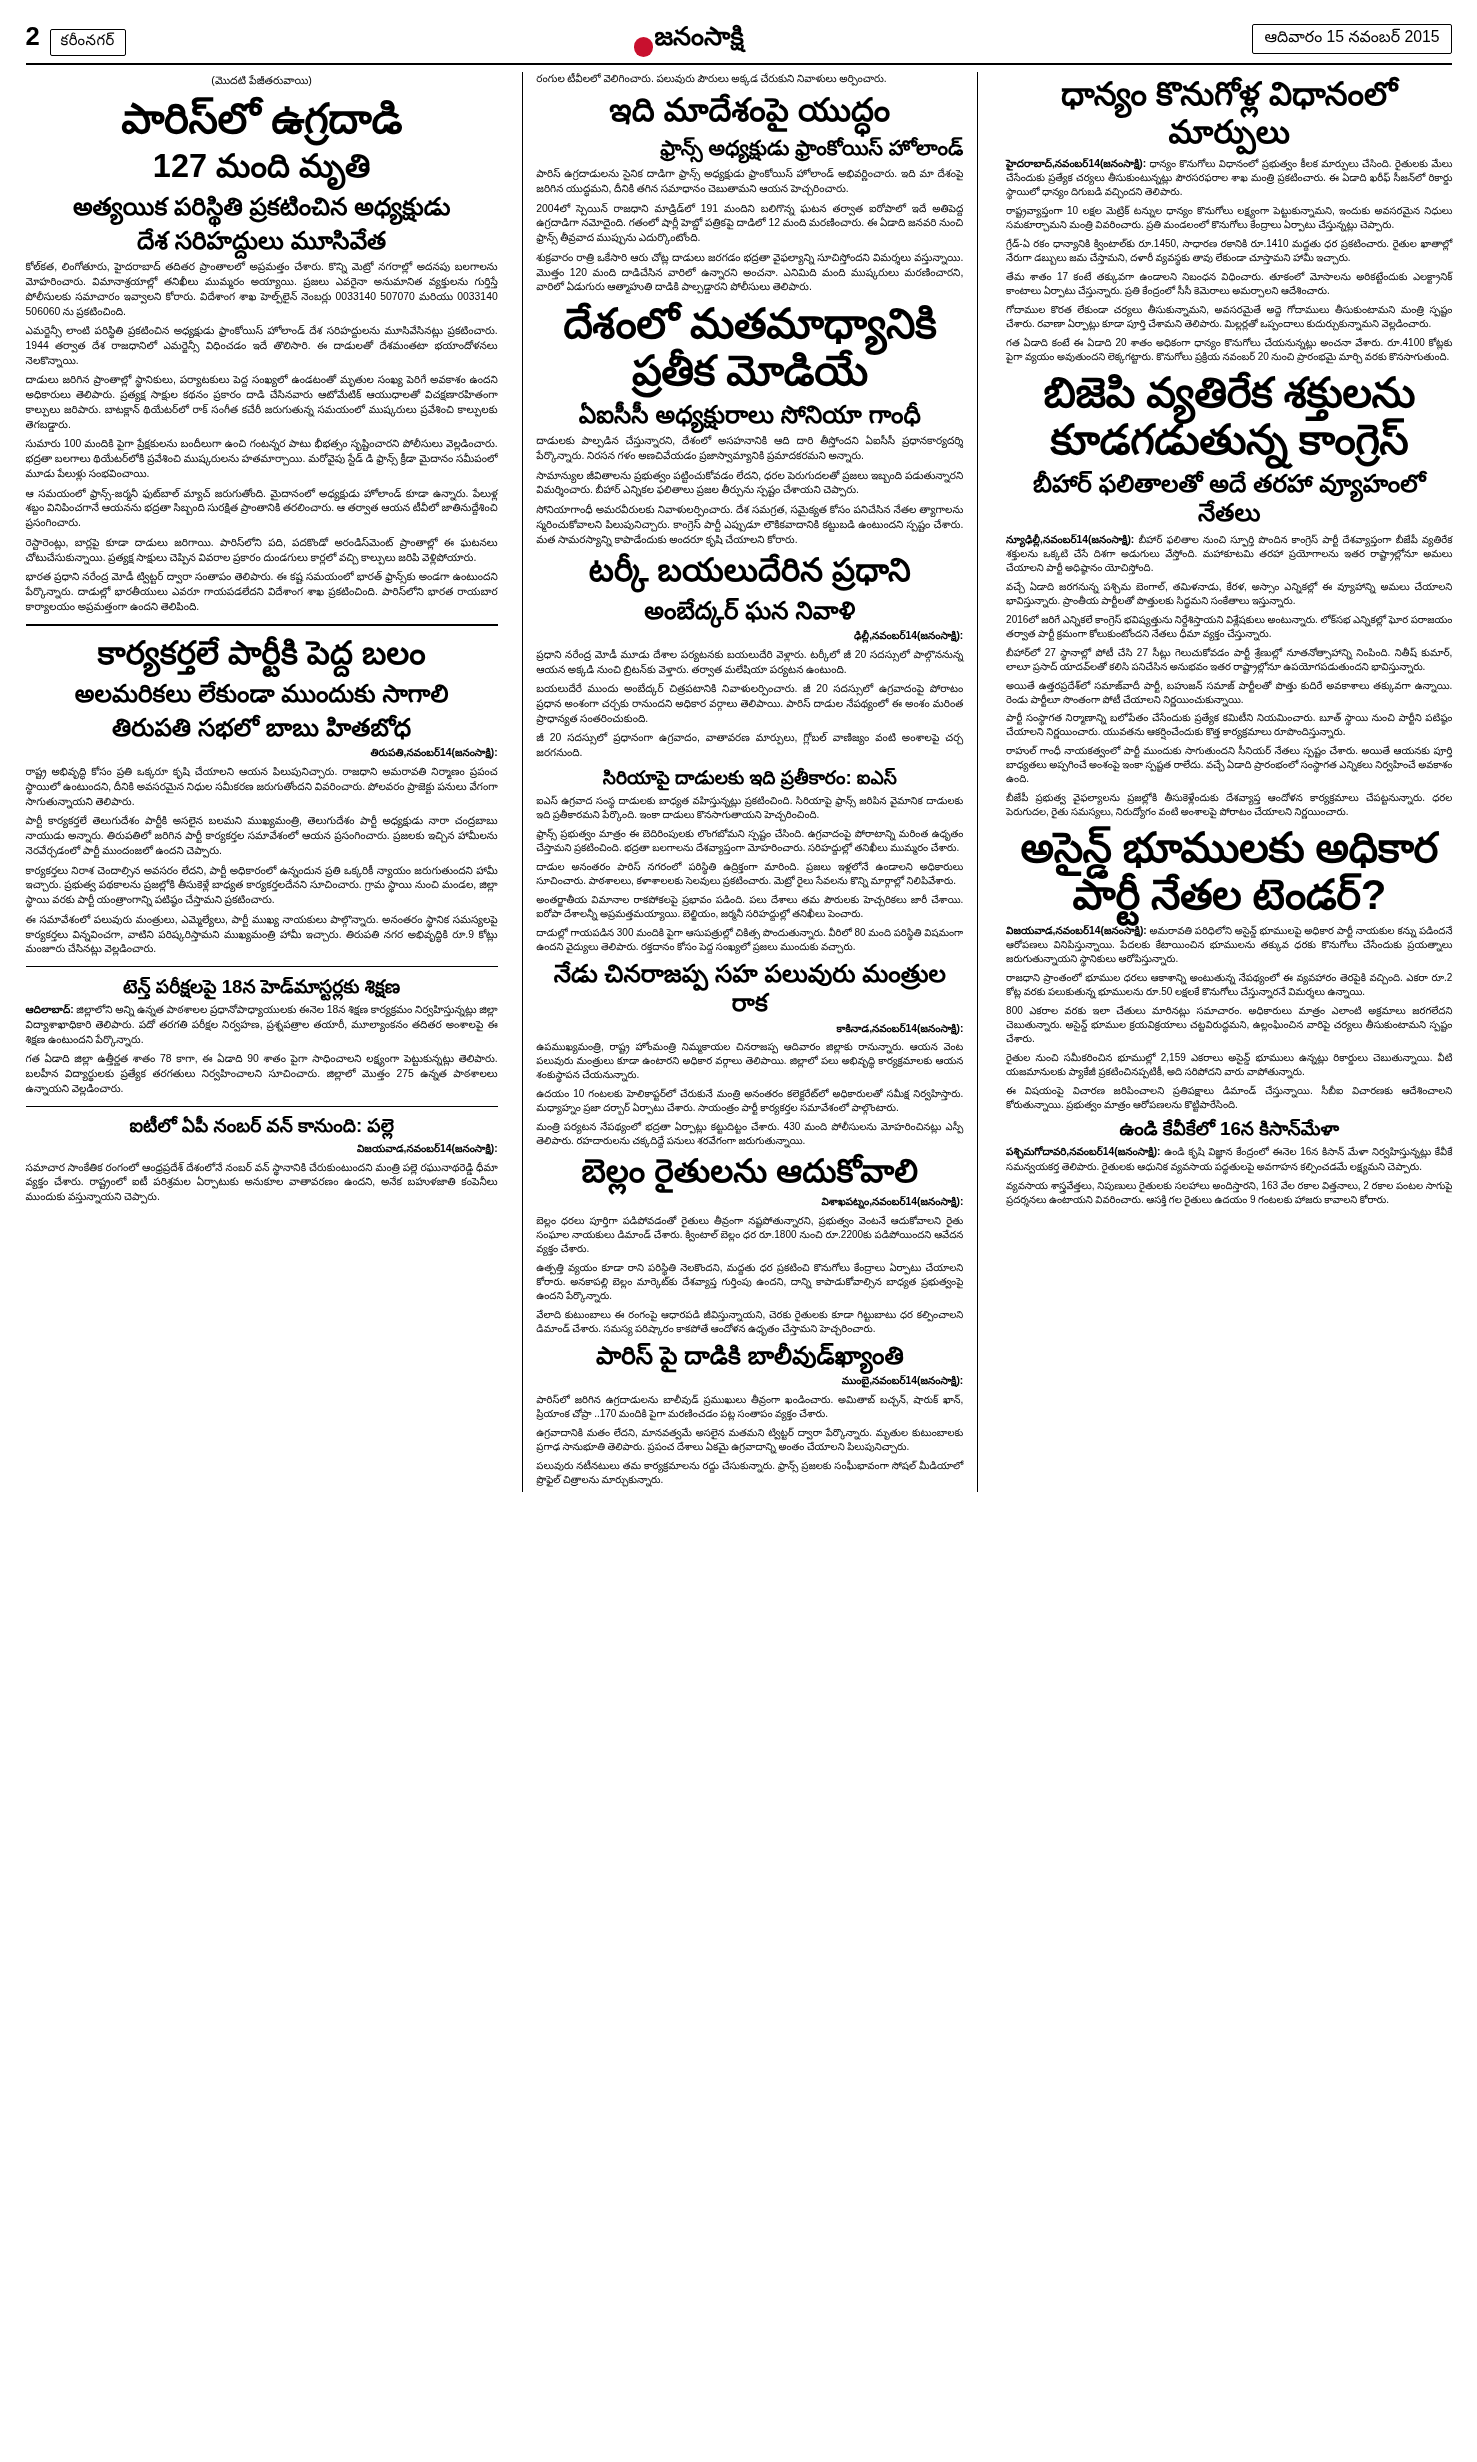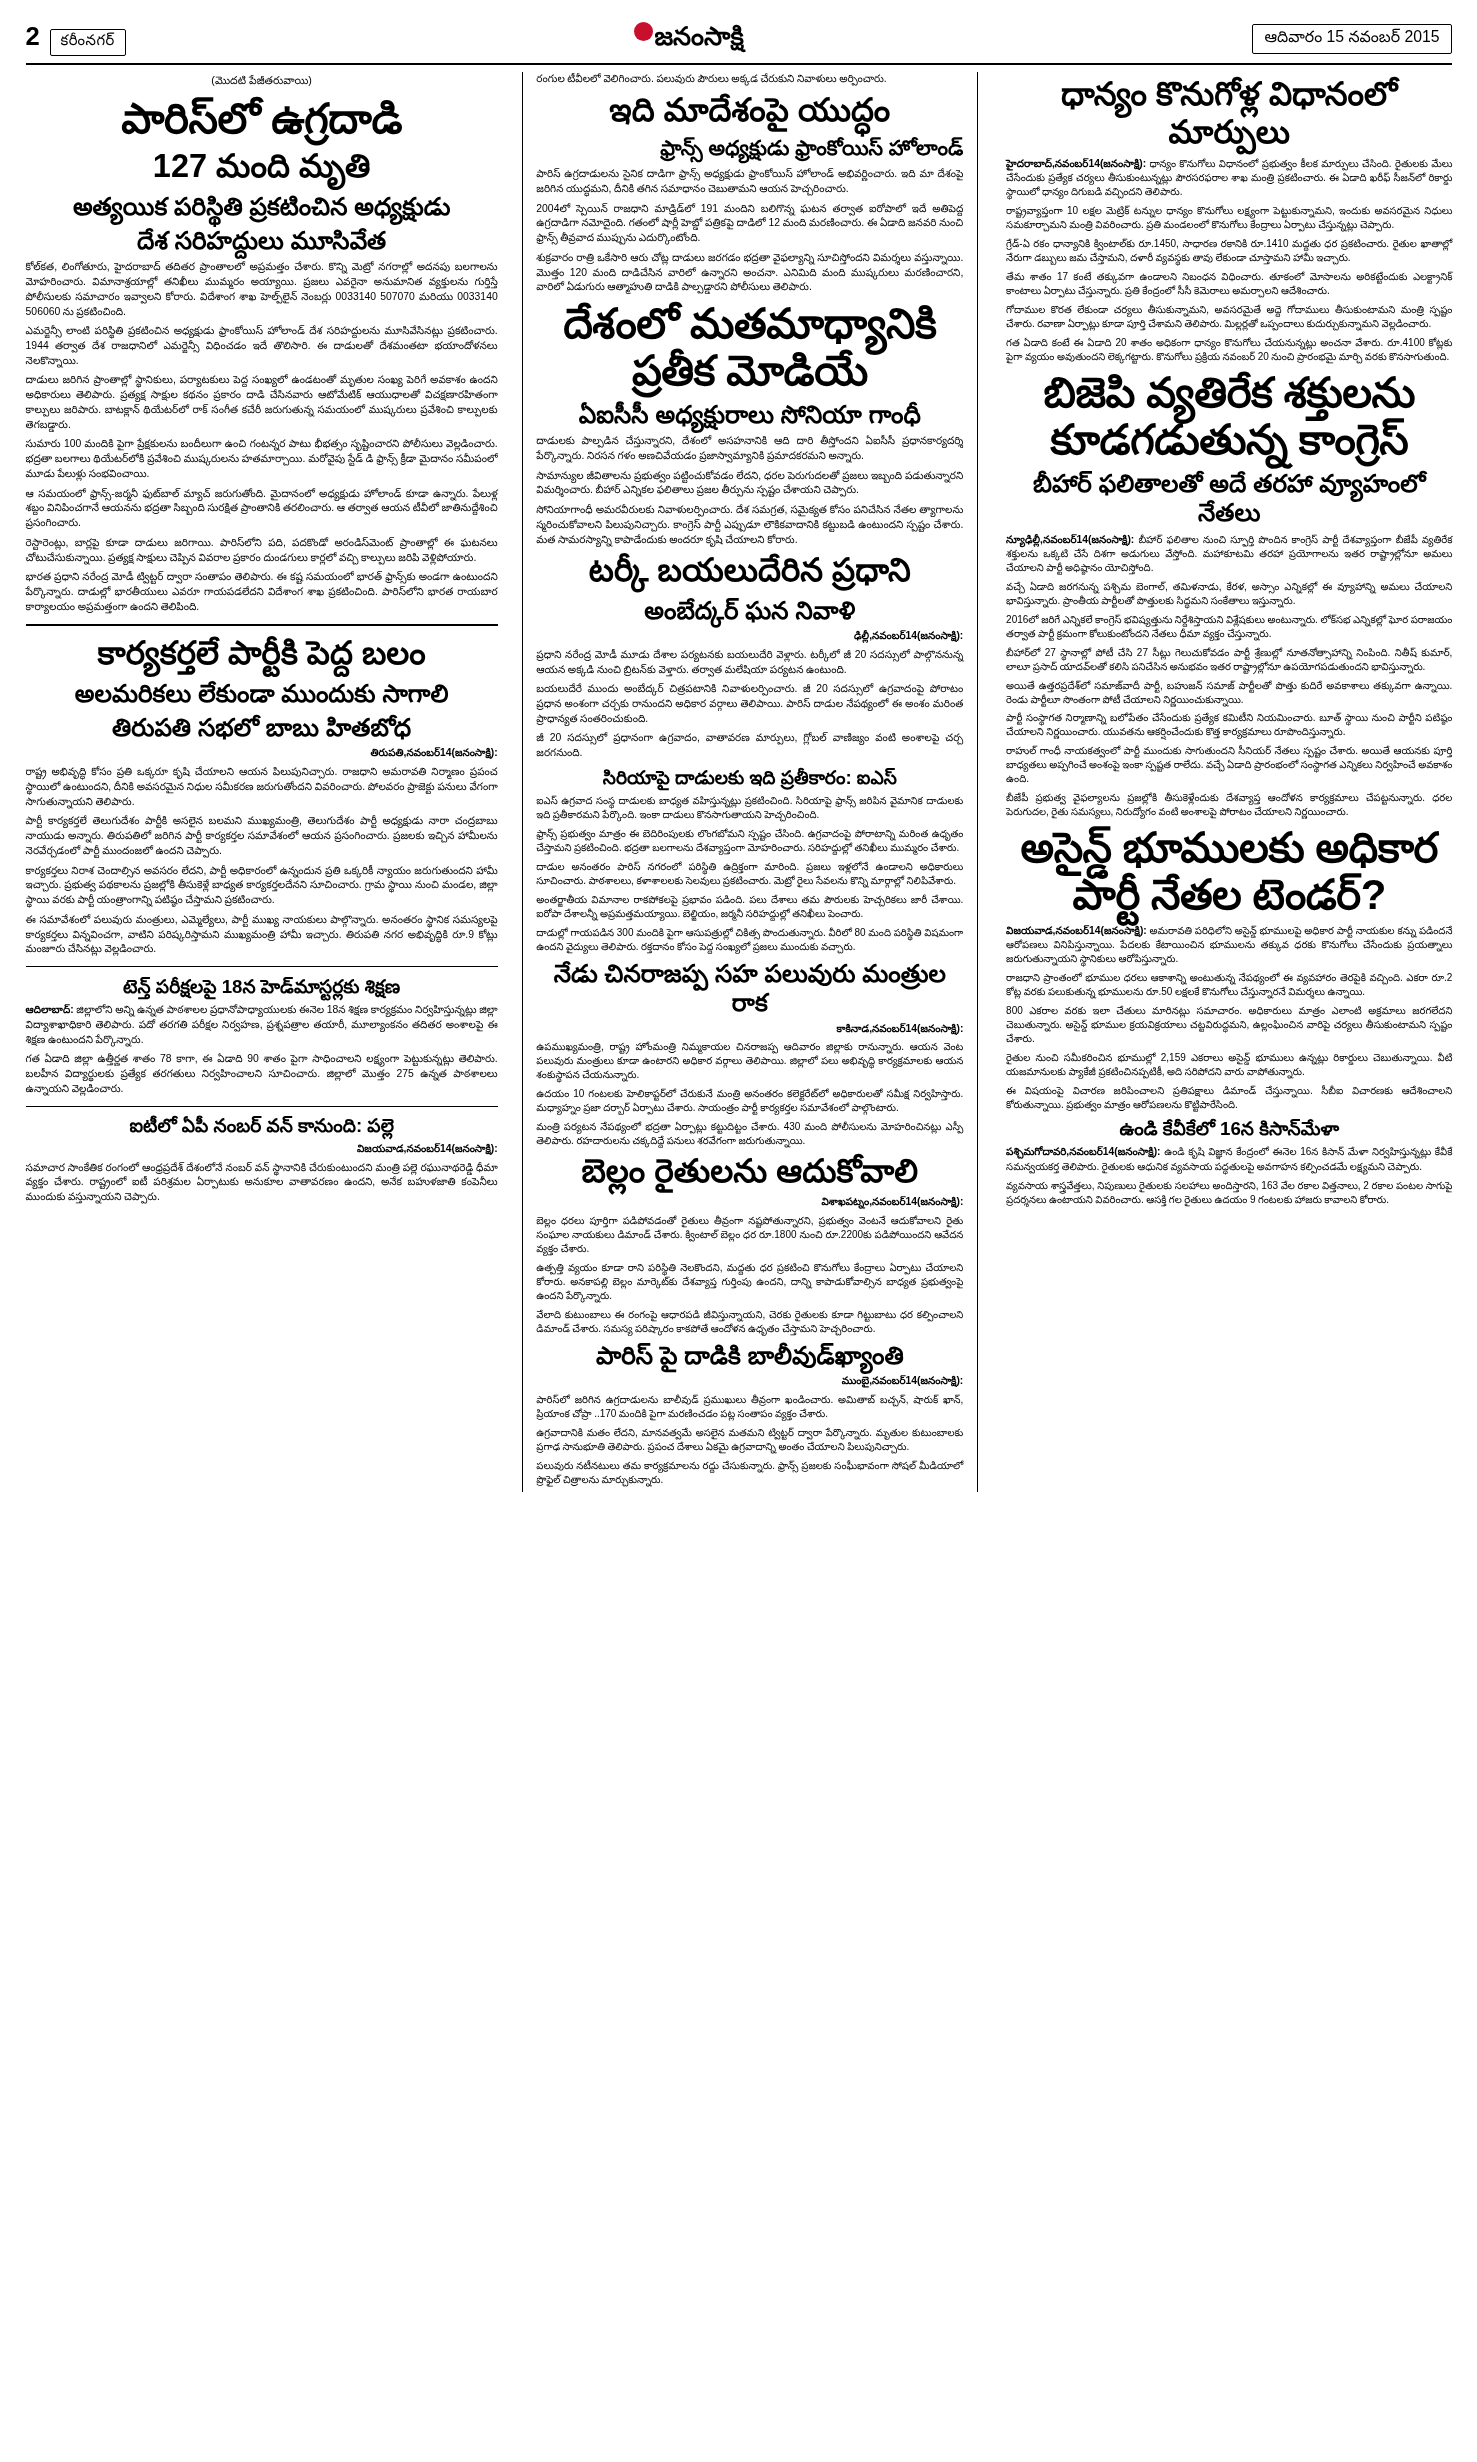--- a/index.html
+++ b/index.html
@@ -43,21 +43,21 @@
   }
   .mast-city {
     font-size: 14.8px;
     border: 1.5px solid #000;
     padding: 2px 9.9px 3px 9.9px;
     border-radius: 2px;
     letter-spacing: 0.5px;
   }
   .mast-center {
     display: flex;
-    align-items: flex-start;
+    align-items: flex-end;
     gap: 1px;
     font-size: 25.6px;
     font-weight: bold;
   }
   .logo-dot {
     width: 19.7px;
     height: 19.7px;
     border-radius: 50%;
     background: #c8102e;
     display: inline-block;

